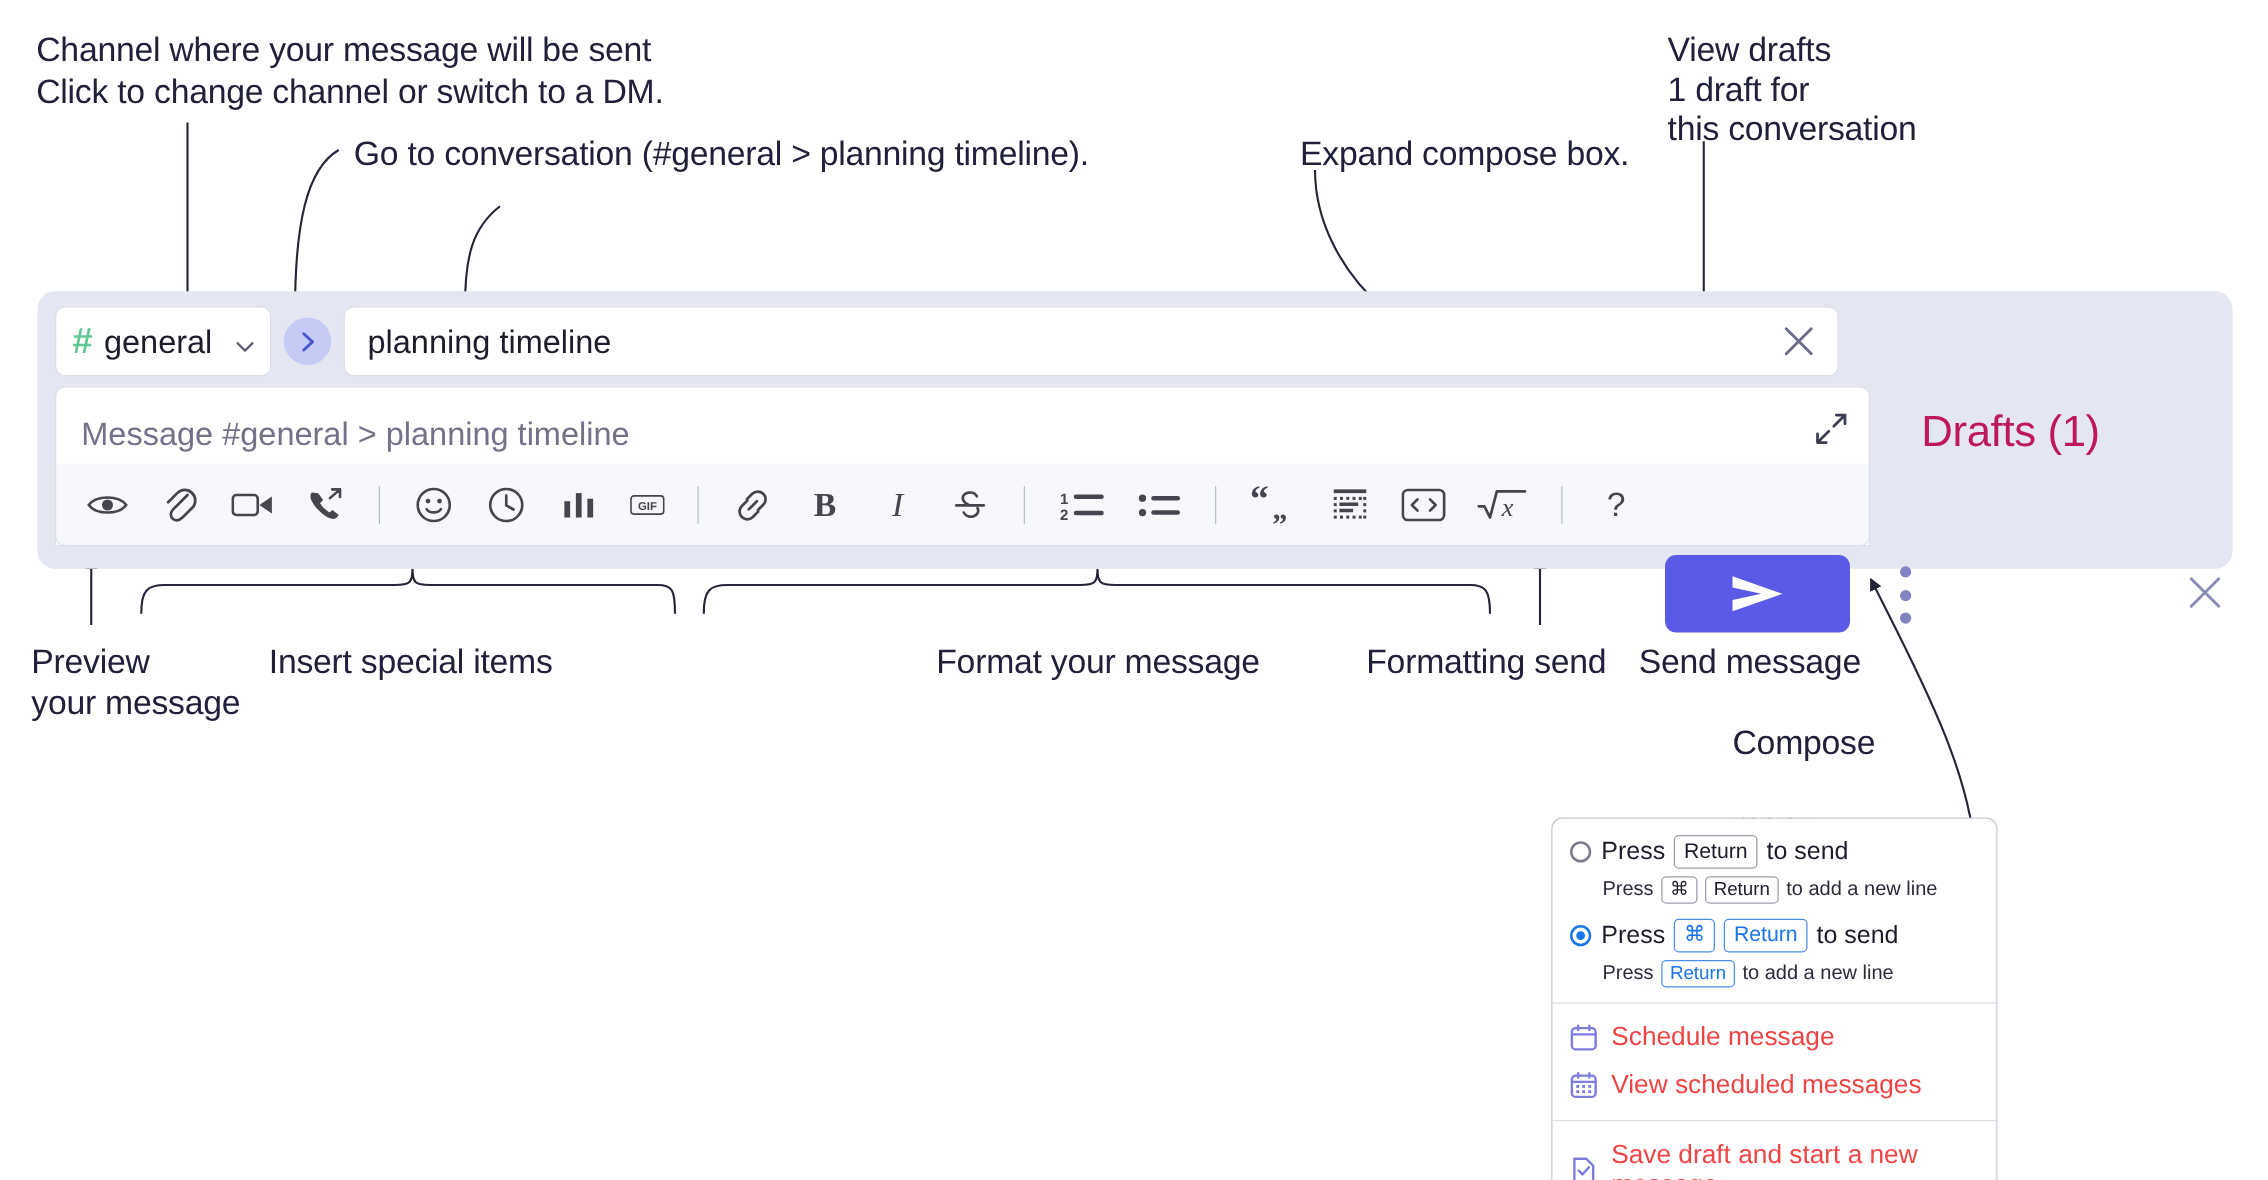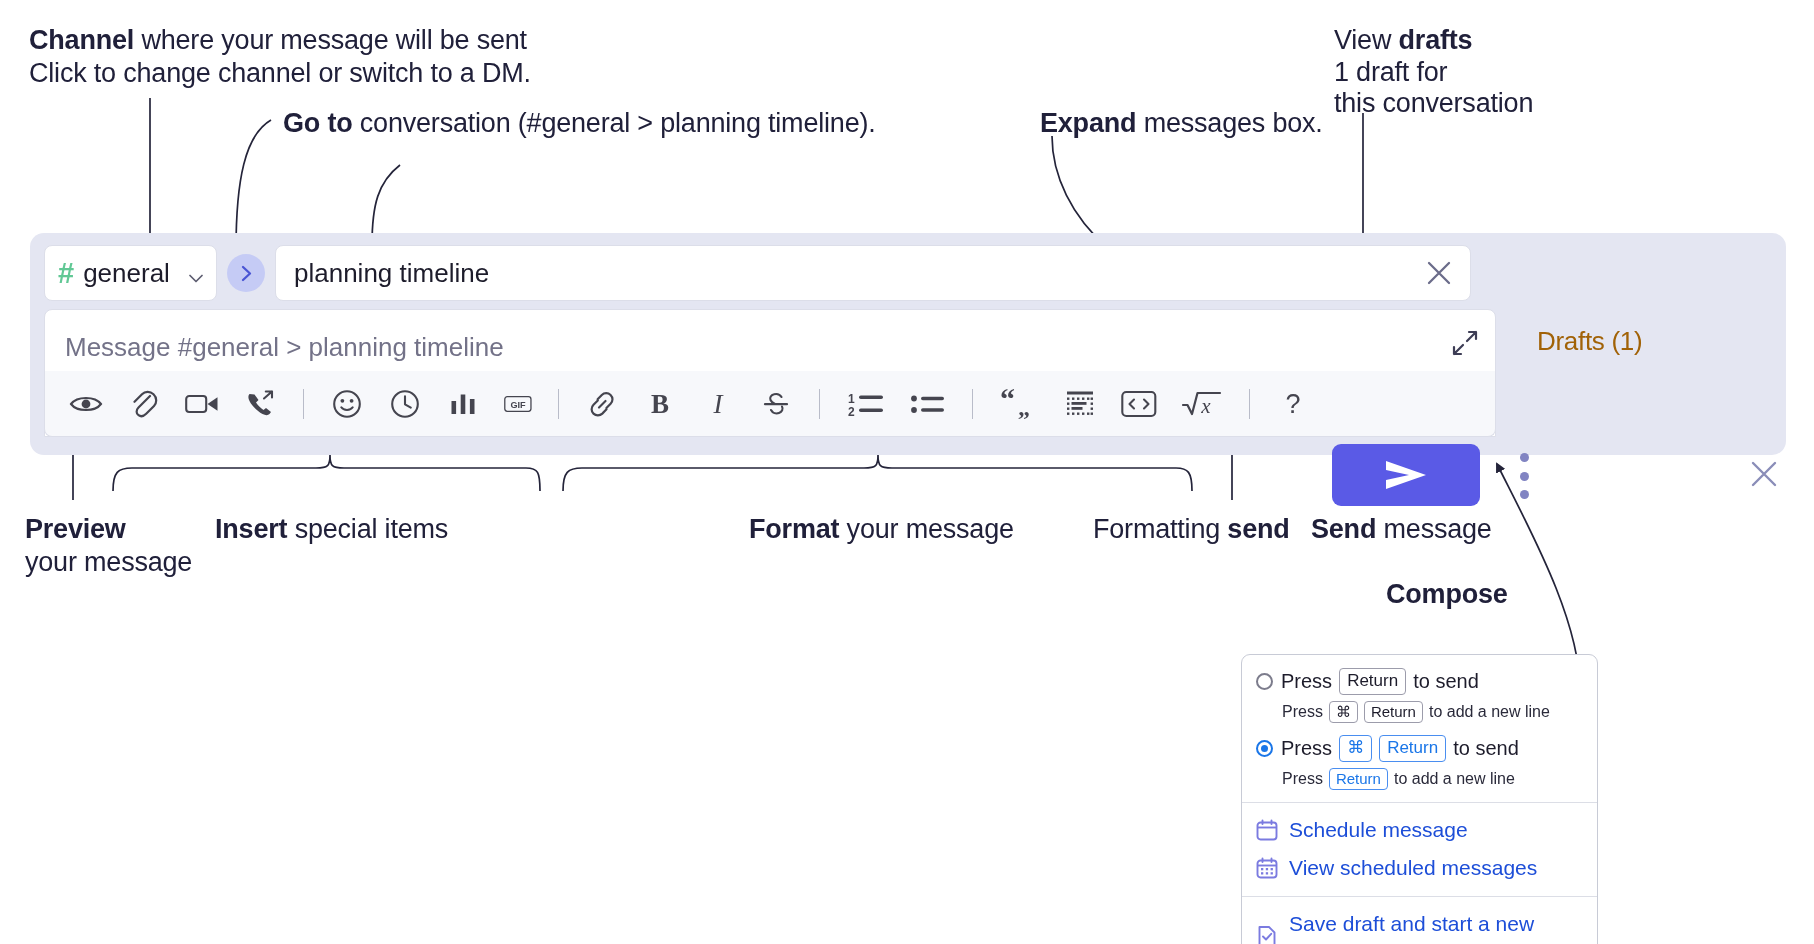--- a/index.html
+++ b/index.html
@@ -14,21 +14,21 @@
 
   
   .anno {
     position: absolute;
     font-size: 27px;
     line-height: 37px;
     color: #20203a;
     white-space: nowrap;
     letter-spacing: -0.2px;
   }
-  .anno b { font-weight: 700; }
+  .anno b { font-weight: 400; }
 
   
   svg.lines {
     position: absolute; left: 0; top: 0;
     width: 1814px; height: 944px;
     pointer-events: none;
   }
 
   
   #compose-panel {
@@ -110,21 +110,21 @@
     padding-left: 14px;
   }
   .tb { width: 34px; height: 34px; margin: 0 12px; display:flex; align-items:center; justify-content:center; }
   .tb.first { margin-left: 10px; }
   .tb svg { display: block; }
   .sep { width: 1px; height: 30px; background: #b9bcc9; margin: 0 14px; flex: none; }
 
   
   .drafts-label {
     position: absolute; left: 1537px; top: 326px;
-    font-size: 26px; color: #a16207; font-weight: 400;
+    font-size: 35px; color: #be185d; font-weight: 400;
     letter-spacing: -0.3px;
   }
   .panel-close { position: absolute; left: 1718px; top: 225px; width: 32px; height: 32px; }
   .send-btn {
     position: absolute; left: 1542px; top: 444px;
     width: 148px; height: 62px;
     background: #5a5ae6; border-radius: 9px;
     display: flex; align-items: center; justify-content: center;
   }
   .kebab {
@@ -162,42 +162,42 @@
     display:inline-flex; align-items:center; justify-content:center;
     border: 1px solid #9c9cab; border-radius: 4px;
     padding: 1px 7px; font-size: 17px; background:#fff; color:#1d1c2b;
     line-height: 1.35;
   }
   .opt-sub .key { font-size: 15px; padding: 0px 6px; }
   .key.blue { border-color: #4a8ef0; color: #1a76e8; }
   .menu-div { height: 1px; background: #dcdee6; }
   .menu-item {
     display: flex; align-items: center; gap: 11px;
-    padding: 7px 14px; font-size: 21px; color: #1d4ed8;
+    padding: 7px 14px; font-size: 21px; color: #ef4444;
   }
   .menu-item .mi-icon { width: 22px; height: 22px; flex: none; }
   .menu-sec { padding: 8px 0 9px 0; }
 </style>
 </head>
 <body>
 
 <div id="stage">
 
   <div class="anno" style="left:29px; top:22px;">
     <b>Channel</b><span> where your message will be sent</span>
   </div>
   <div class="anno it" style="left:29px; top:55px;">Click to change channel or switch to a DM.</div>
 
   <div class="anno" style="left:283px; top:105px;">
     <b>Go to</b><span> conversation (#general &gt; planning timeline).</span>
   </div>
 
 
   <div class="anno" style="left:1040px; top:105px;">
-    <b>Expand</b><span> messages box.</span>
+    <b>Expand</b><span> compose box.</span>
   </div>
 
   <div class="anno" style="left:1334px; top:22px;">
     <span>View </span><b>drafts</b>
   </div>
   <div class="anno it" style="left:1334px; top:54px;">1 draft for</div>
   <div class="anno it" style="left:1334px; top:85px;">this conversation</div>
 
   <div class="anno" style="left:25px; top:511px;">
     <b>Preview</b>

